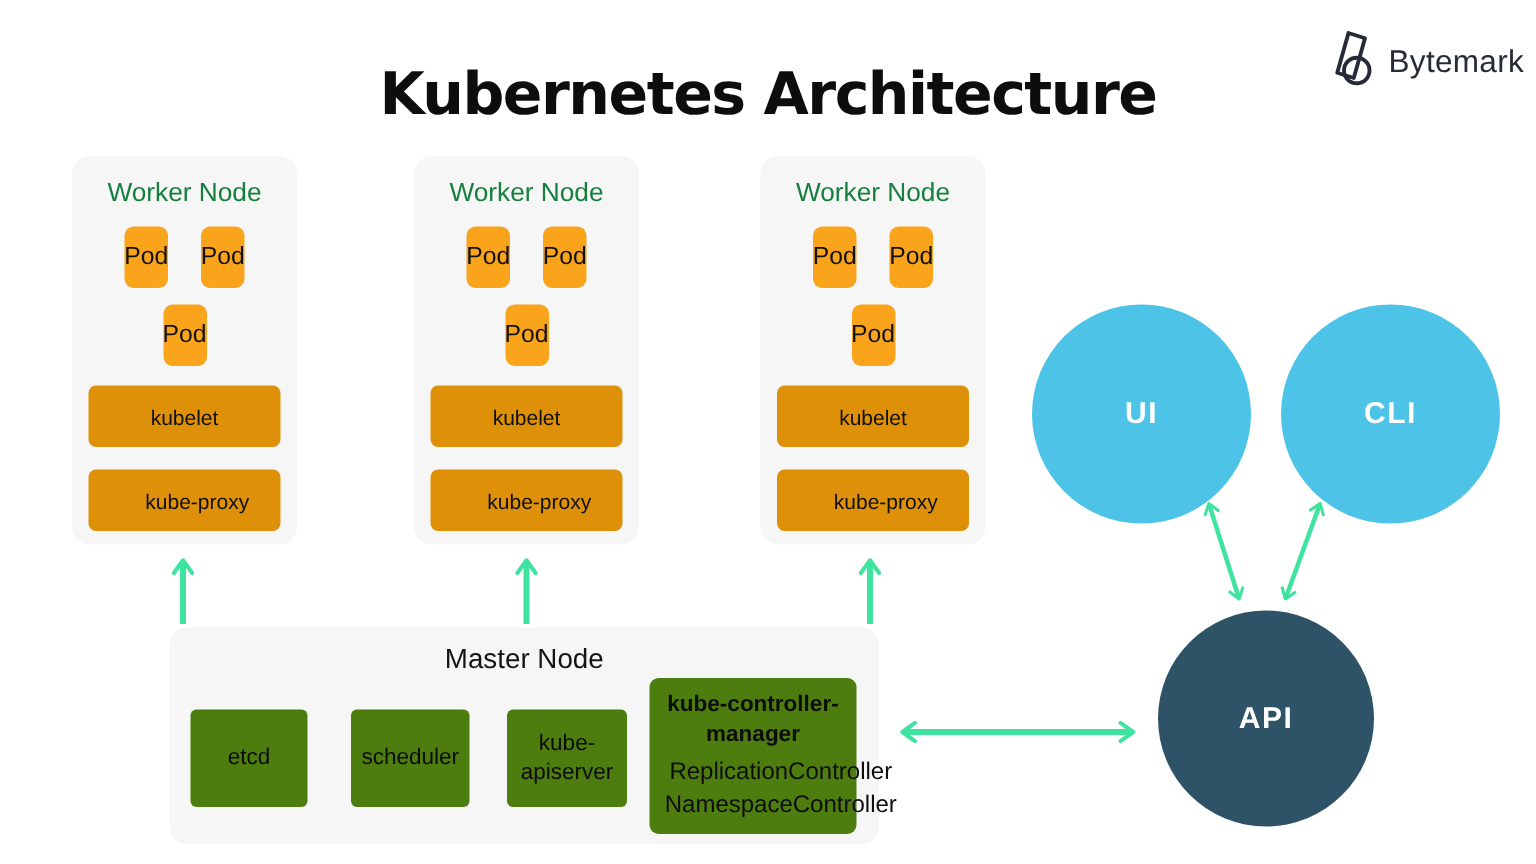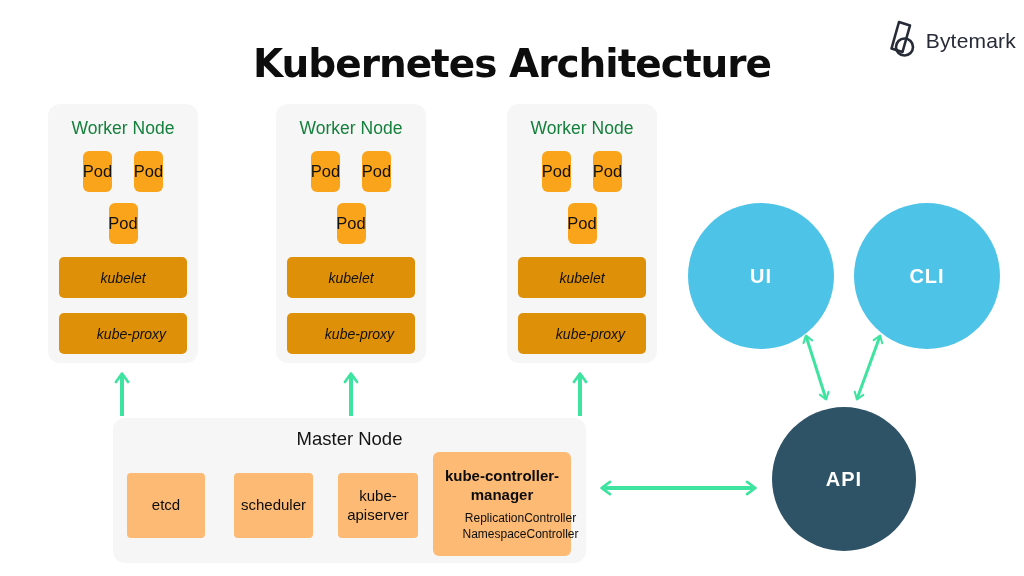--- a/index.html
+++ b/index.html
@@ -68,38 +68,37 @@
     color: #111111;
   }
   .bar {
     width: 128px; height: 41px;
     margin: 0 auto;
     background: #de9108;
     border-radius: 5px;
     display: flex; align-items: center; justify-content: center;
     font-size: 14px;
     color: #101010;
-    font-style: italic;
   }
   .bar.kubelet { margin-top: 13px; }
   .bar.kube-proxy { margin-top: 15px; padding-left: 17px; }
 
   .master-node {
     left: 113px; top: 418px;
     width: 473px; height: 145px;
   }
   .master-node .node-label {
     margin-top: 10px;
     text-align: center;
     font-size: 18.5px;
     color: #141414;
   }
   .green-box {
     position: absolute;
-    background: #fdba74;
+    background: #4d7c0f;
     border-radius: 4px;
     display: flex; align-items: center; justify-content: center;
     text-align: center;
     font-size: 15px;
     color: #0c0c0c;
     line-height: 1.25;
     padding: 0 6px;
   }
   .gb-etcd       { left: 14px;  top: 55px; width: 78px; height: 65px; }
   .gb-scheduler  { left: 121px; top: 55px; width: 79px; height: 65px; }
@@ -113,21 +112,21 @@
   .gb-kcm .kcm-title {
     font-weight: 700;
     font-size: 15px;
     line-height: 1.3;
     overflow-wrap: break-word;
     word-break: break-word;
     max-width: 128px;
   }
   .gb-kcm .kcm-sub {
     margin-top: 5px;
-    font-size: 12px;
+    font-size: 16px;
     line-height: 1.35;
     color: #0e0e0e;
     margin-left: 37px;
   }
 
   .circle {
     position: absolute;
     border-radius: 50%;
     display: flex; align-items: center; justify-content: center;
     color: #ffffff;

